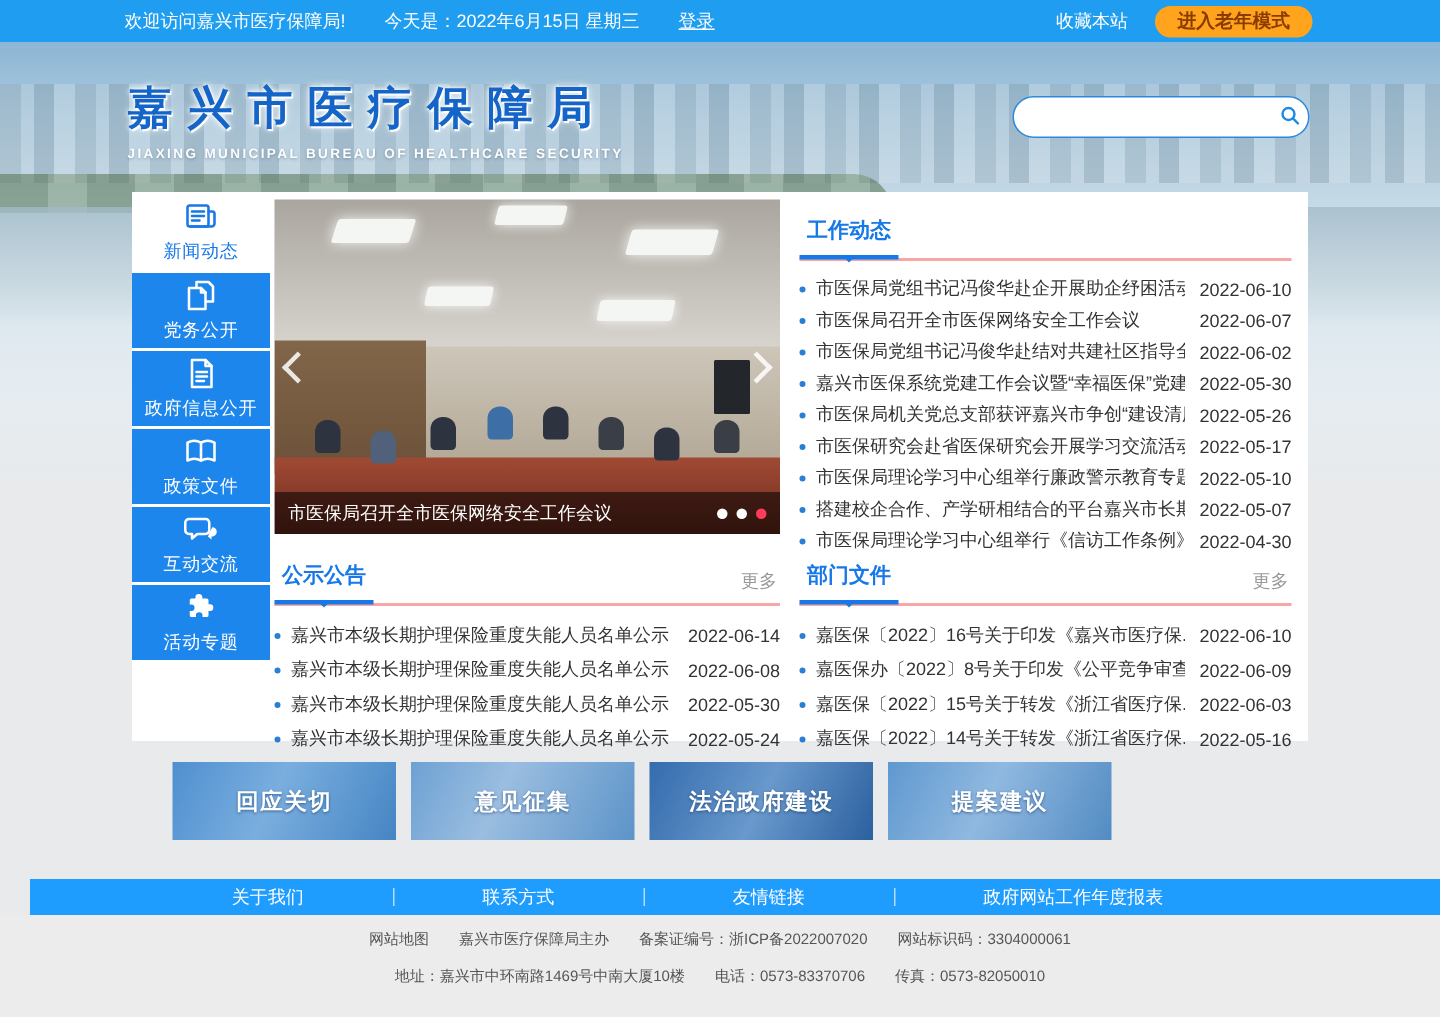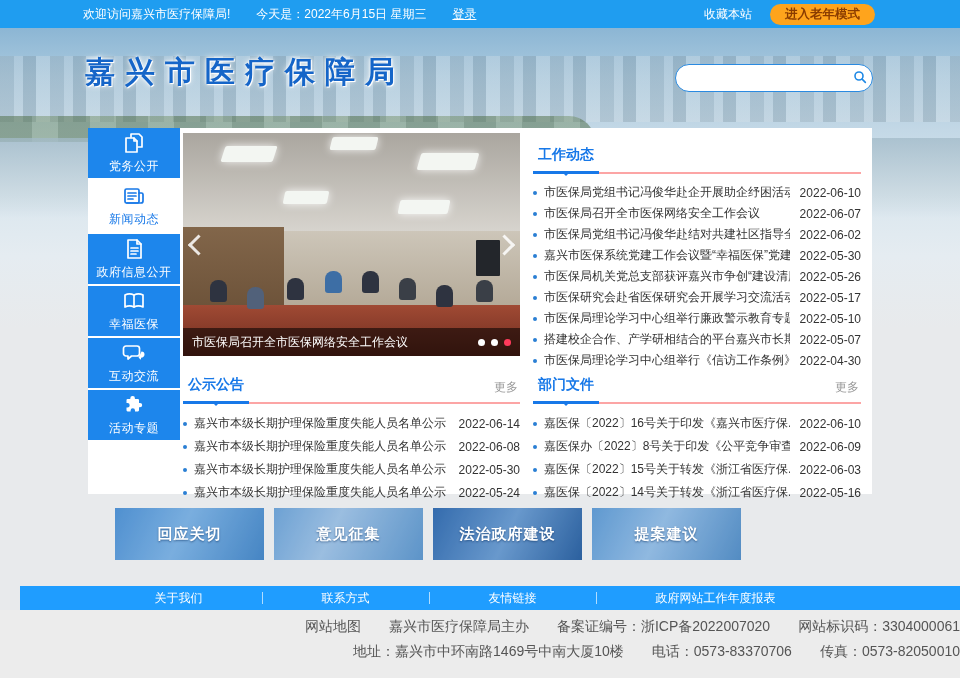--- a/index.html
+++ b/index.html
@@ -109,21 +109,21 @@
   .q4{background:linear-gradient(115deg,#3a6fae,#7aa6d4 50%,#2f619c);}
   .q5{background:linear-gradient(115deg,#6ea6d8,#aacdec 45%,#5f96c8);}
 
   
   .fnav{position:absolute;left:0;top:586px;width:960px;height:24px;background:#1f9dff;
         display:flex;align-items:center;margin-left:20px;}
   .fnav-inner{margin-left:105px;width:680px;display:flex;align-items:center;justify-content:space-around;}
   .fnav-item{color:#fff;font-size:12px;cursor:pointer;white-space:nowrap;}
   .fsep{width:1px;height:12px;background:rgba(255,255,255,.65);}
   .finfo{position:absolute;left:0;top:610px;width:960px;height:68px;background:#ececec;
-         text-align:right;color:#555;font-size:14px;}
+         text-align:center;color:#555;font-size:10px;}
   .finfo .fl{margin-top:8px;line-height:17px;white-space:pre;}
 </style>
 </head>
 <body>
 
 <div id="page">
 
   <div class="topbar">
     <div class="left">
       <span>欢迎访问嘉兴市医疗保障局!</span>
@@ -135,75 +135,76 @@
       <button class="elder-btn">进入老年模式</button>
     </div>
   </div>
 
   <div class="banner">
     <div class="skyline"></div>
     <div class="treeline"></div>
     <div class="water"></div>
     <div class="site-id">
       <div class="site-title">嘉兴市医疗保障局</div>
+      <div class="site-sub">JIAXING MUNICIPAL BUREAU OF HEALTHCARE SECURITY</div>
     </div>
     <div class="search-box">
       <input type="text" placeholder="" style="">
       <button class="search-btn">
         <span>
           <svg width="16" height="16" viewBox="0 0 24 24" fill="none" stroke="#1e88e5" stroke-width="2.4" stroke-linecap="round">
             <circle cx="10.5" cy="10.5" r="6"></circle>
               <line x1="15.2" y1="15.2" x2="20" y2="20"></line>
           </svg>
         </span>
       </button>
     </div>
   </div>
 
   <div class="card">
 
     <div class="sidebar">
+        <div class="side-item active">
+          <span>
+            <svg width="24" height="24" viewBox="0 0 24 24" fill="none" stroke="currentColor" stroke-width="1.7" stroke-linecap="round" stroke-linejoin="round">
+              <rect x="3" y="5" width="14" height="14" rx="1.5"></rect>
+              <path d="M17 9h2.5a1.5 1.5 0 0 1 1.5 1.5V17a2 2 0 0 1-2 2H5"></path>
+              <path d="M6 9h8M6 12h8M6 15h5"></path>
+            </svg>
+          </span>
+          <span class="lbl">新闻动态</span>
+        </div>
         <div class="side-item">
           <span>
             <svg width="24" height="24" viewBox="0 0 24 24" fill="none" stroke="currentColor" stroke-width="1.7" stroke-linecap="round" stroke-linejoin="round">
               <path d="M9 6V3h8l3 3v10h-4"></path>
               <path d="M4 7h8l3 3v11H4z"></path>
               <path d="M12 7v3h3"></path>
             </svg>
           </span>
           <span class="lbl">党务公开</span>
         </div>
-        <div class="side-item active">
-          <span>
-            <svg width="24" height="24" viewBox="0 0 24 24" fill="none" stroke="currentColor" stroke-width="1.7" stroke-linecap="round" stroke-linejoin="round">
-              <rect x="3" y="5" width="14" height="14" rx="1.5"></rect>
-              <path d="M17 9h2.5a1.5 1.5 0 0 1 1.5 1.5V17a2 2 0 0 1-2 2H5"></path>
-              <path d="M6 9h8M6 12h8M6 15h5"></path>
-            </svg>
-          </span>
-          <span class="lbl">新闻动态</span>
-        </div>
         <div class="side-item">
           <span>
             <svg width="24" height="24" viewBox="0 0 24 24" fill="none" stroke="currentColor" stroke-width="1.7" stroke-linecap="round" stroke-linejoin="round">
               <path d="M6 3h9l4 4v14H6z"></path>
               <path d="M15 3v4h4"></path>
               <path d="M9 11h7M9 14h7M9 17h5"></path>
             </svg>
           </span>
           <span class="lbl">政府信息公开</span>
         </div>
         <div class="side-item">
           <span>
             <svg width="24" height="24" viewBox="0 0 24 24" fill="none" stroke="currentColor" stroke-width="1.7" stroke-linecap="round" stroke-linejoin="round">
               <path d="M3 6c3-1.6 6-1.6 9 0c3-1.6 6-1.6 9 0v12c-3-1.6-6-1.6-9 0c-3-1.6-6-1.6-9 0z"></path>
               <path d="M12 6v12"></path>
             </svg>
           </span>
-          <span class="lbl">幸福医保</span>
+          <span class="lbl">政策文件</span>
         </div>
         <div class="side-item">
           <span>
             <svg width="24" height="24" viewBox="0 0 24 24" fill="none" stroke="currentColor" stroke-width="1.7" stroke-linecap="round" stroke-linejoin="round">
               <path d="M4 5h11a2.5 2.5 0 0 1 2.5 2.5v5A2.5 2.5 0 0 1 15 15h-5.5L6 18v-3H4a2.5 2.5 0 0 1-2.5-2.5v-5A2.5 2.5 0 0 1 4 5z"></path>
               <path d="M19.5 10.5a3 3 0 0 1 3 3c0 2-1.5 3.2-3.5 3.2v2l-2.4-2" fill="currentColor" stroke="none"></path>
             </svg>
           </span>
           <span class="lbl">互动交流</span>
         </div>

